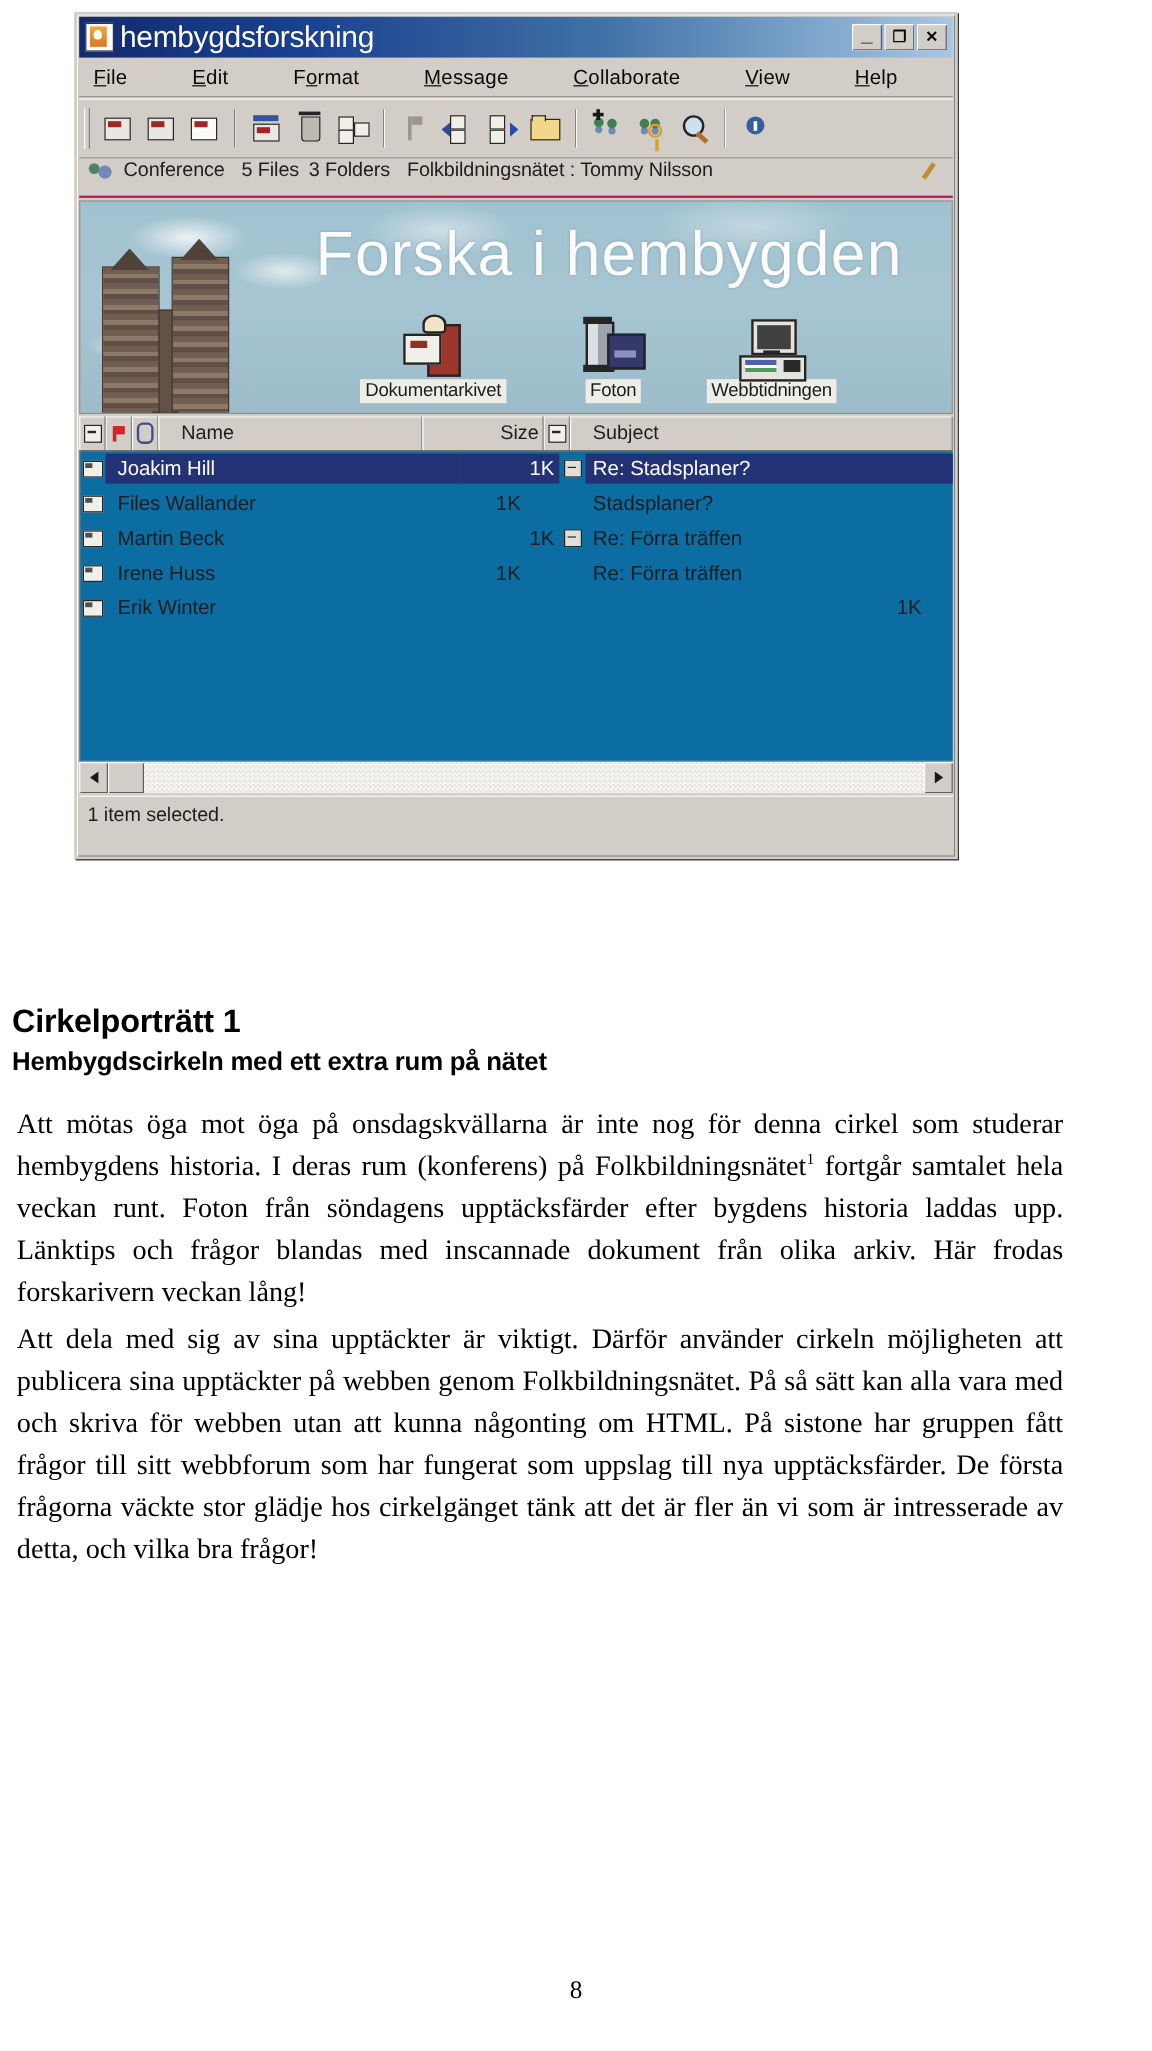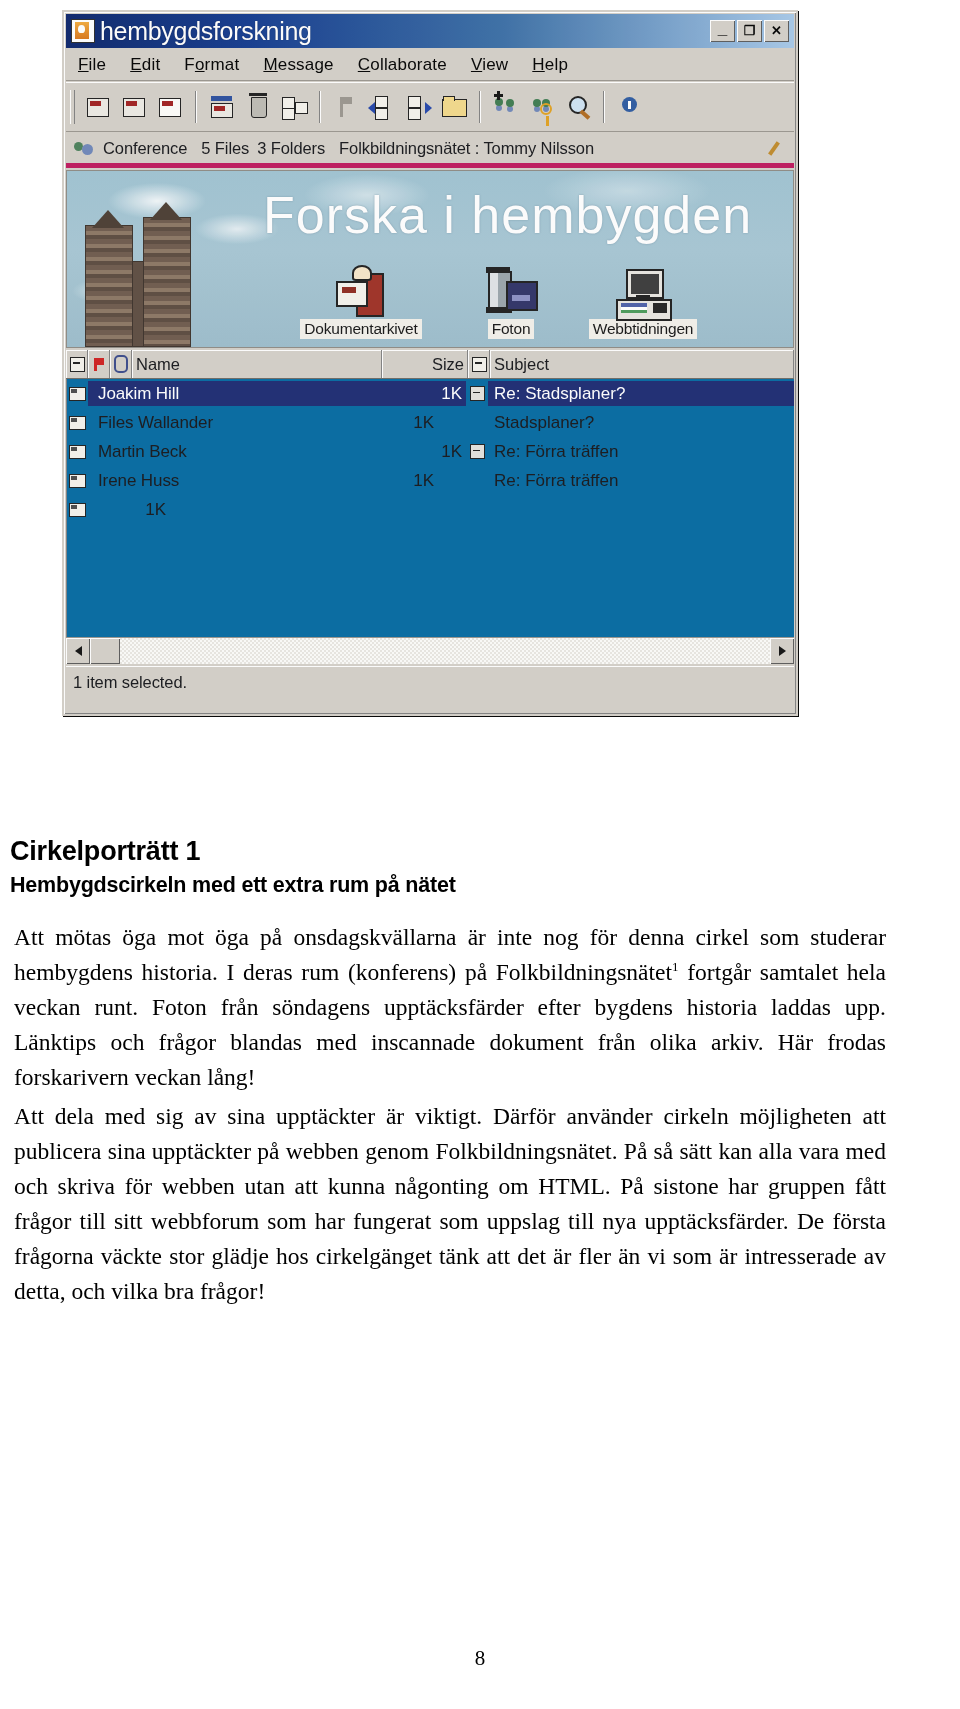--- a/index.html
+++ b/index.html
@@ -57,20 +57,21 @@
   .tb-btn span{
     position:absolute;color:#000;font-size:13px;font-weight:bold;
     left:0;right:0;text-align:center;top:3px;font-family:"Liberation Sans",sans-serif;
   }
   .tb-btn.min span{top:-1px;font-size:17px;}
 
   
   .menubar{
     height:30px;margin:2px 2px 0 2px;display:flex;align-items:center;
     border-bottom:1px solid #9a968e;
+    gap:30px;
   }
   .menu-item{
     font-size:17px;color:#000;padding:0 12px;white-space:nowrap;letter-spacing:.2px;
   }
   .menu-item u{text-decoration:underline;}
 
   
   .toolbar{
     height:48px;margin:1px 2px 0 2px;display:flex;align-items:center;
     border-top:1px solid #fff;border-bottom:1px solid #9a968e;padding-left:4px;
@@ -103,22 +104,22 @@
   .ic-mag{position:absolute;left:6px;top:5px;width:14px;height:14px;border:2.5px solid #1d1d1d;
     border-radius:50%;background:#cfe3f2;}
   .ic-mag::after{content:"";position:absolute;left:10px;top:11px;width:11px;height:3.5px;
     background:#b06a1e;transform:rotate(42deg);transform-origin:left center;}
   .ic-key{position:absolute;left:8px;top:7px;width:12px;height:12px;border:3px solid #e0a020;
     border-radius:50%;}
   .ic-key::after{content:"";position:absolute;left:4px;top:11px;width:3px;height:10px;background:#e0a020;}
 
   
   .confbar{
-    height:30px;margin:1px 2px 0 2px;display:flex;align-items:center;
-    padding-left:7px;border-bottom:5px solid #be185d;
+    height:30px;margin:1px 2px 0 2px;display:flex;
+    padding-left:7px;border-bottom:2px solid #be185d;
   }
   .conf-ico{width:21px;height:19px;margin-right:9px;position:relative;flex:0 0 auto;}
   .conf-ico::before{content:"";position:absolute;left:1px;top:3px;width:9px;height:9px;
     border-radius:50%;background:#4a7f5a;}
   .conf-ico::after{content:"";position:absolute;left:9px;top:5px;width:11px;height:11px;
     border-radius:50%;background:#6e86b8;}
   .conf-txt{font-size:16.5px;color:#15161a;white-space:nowrap;letter-spacing:-0.1px;}
   .conf-txt b{font-weight:normal;margin-right:14px;}
   .conf-pen{margin-left:auto;margin-right:6px;width:18px;height:18px;position:relative;}
   .conf-pen::after{content:"";position:absolute;left:2px;top:2px;width:4px;height:15px;
@@ -197,21 +198,21 @@
   .art-pc .tower2::after{content:"";position:absolute;right:3px;top:2px;width:14px;height:10px;background:#222;}
 
   
   .listhdr{
     display:flex;height:28px;margin:0 2px;align-items:stretch;
     background:#d4d0c8;border-bottom:1px solid #6e6a64;
   }
   .hcell{
     display:flex;align-items:center;font-size:16.5px;color:#15161a;
     box-shadow:inset -1px 0 0 #808080, inset 1px 0 0 #fff, inset 0 1px 0 #fff;
-    padding-left:4px;white-space:nowrap;
+    padding-left:19px;white-space:nowrap;
   }
   .hc-icon{width:22px;justify-content:center;padding:0;}
   .hc-name{flex:1 1 auto;}
   .hc-size{width:78px;justify-content:flex-end;padding-right:4px;}
   .hc-thread{width:22px;justify-content:center;padding:0;}
   .hc-subject{width:300px;}
   .glyph-box{width:13px;height:13px;border:1.5px solid #1d1d1d;background:#f4f2ec;position:relative;}
   .glyph-box::after{content:"";position:absolute;left:2px;top:4.5px;width:7px;height:1.5px;background:#1d1d1d;}
   .glyph-flag{width:12px;height:13px;position:relative;}
   .glyph-flag::before{content:"";position:absolute;left:1px;top:0;width:2.5px;height:13px;background:#cf2020;}
@@ -492,20 +493,21 @@
         <div class="c-name">Irene Huss</div>
         <div class="c-size">1K</div>
         <div class="c-thread"></div>
         <div class="c-subject indent">Re: Förra träffen</div>
       </div>
 
       <div class="row">
         <div class="c-ico">
             <i class="msg-ico"></i>
           </div>
+        <div class="c-name">Erik Winter</div>
         <div class="c-size">1K</div>
         <div class="c-thread"></div>
       </div>
     </div>
 
     <div class="hscroll">
       <div class="sb-btn">
         <i class="sb-arrow l"></i>
       </div>
       <div class="sb-thumb"></div>

